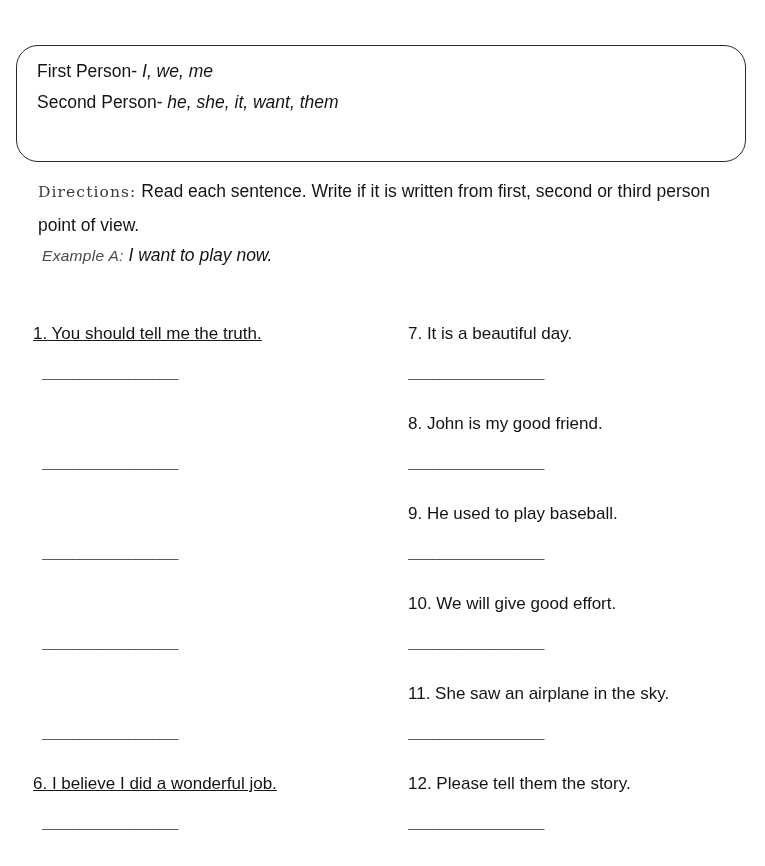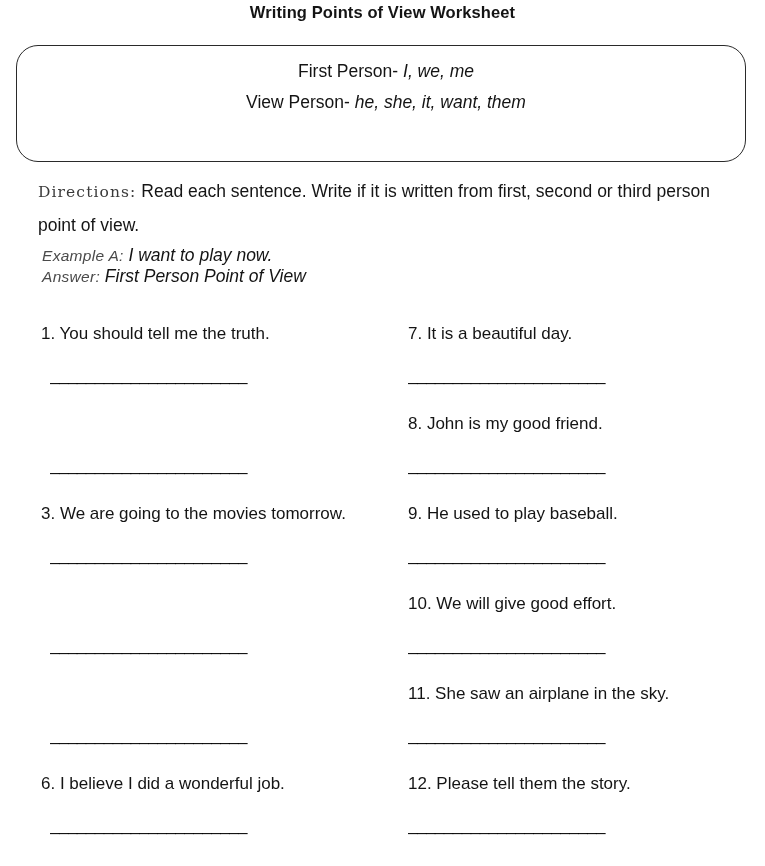--- a/index.html
+++ b/index.html
@@ -52,21 +52,20 @@
     position: absolute;
     left: 20px;
     top: 10px;
     right: 10px;
   }
   .ref-line {
     font-size: 17.5px;
     line-height: 31px;
     color: #141414;
     white-space: nowrap;
-    text-align: center;
   }
   .ref-line .pronouns {
     font-style: italic;
   }
 
   
   .directions {
     position: absolute;
     left: 38px;
     top: 175px;
@@ -112,96 +111,90 @@
     left: 0;
     top: 320px;
     width: 765px;
     height: 546px;
   }
   .q-col {
     position: absolute;
     top: 0;
     width: 380px;
   }
-  .q-col.left  { left: 41px;  }
+  .q-col.left  { left: 33px; text-decoration: underline;  }
   .q-col.right { left: 408px; }
 
   .q-item {
     position: relative;
     height: 90px;
   }
   .q-text {
     font-size: 17px;
     line-height: 24px;
     color: #141414;
     white-space: nowrap;
     padding-top: 2px;
   }
   .q-line {
     position: absolute;
     left: 9px;
     top: 46px;
-    font-size: 17px;
+    font-size: 12px;
     letter-spacing: -0.5px;
-    color: #000000;
+    color: #404040;
     font-family: "Liberation Sans", sans-serif;
     white-space: nowrap;
     overflow: hidden;
     width: 292px;
   }
   .q-col.right .q-line {
     left: 0px;
     width: 290px;
   }
 </style>
 </head>
 <body>
 
 <div class="sheet">
 
-  <div class="title">Writing Points of View Worksheet</div>
 
   <div class="ref-box">
     <div class="ref-list">
       <div class="ref-line">
         <span>First Person- </span><span class="pronouns">I, we, me</span>
       </div>
       <div class="ref-line">
-        <span>View Person- </span><span class="pronouns">he, she, it, want, them</span>
+        <span>Second Person- </span><span class="pronouns">he, she, it, want, them</span>
       </div>
     </div>
   </div>
 
   <div class="directions">
     <span class="dir-label">Directions:</span><span> Read each sentence. Write if it is written from first, second or third person point of view.</span>
   </div>
 
   <div class="example">
     <div class="ex-row">
       <span class="ex-label">Example A:</span>
       <span class="ex-text">I want to play now.</span>
     </div>
-    <div class="ex-row">
-      <span class="ex-label">Answer:</span>
-      <span class="ex-text">First Person Point of View</span>
-    </div>
   </div>
 
   <div class="questions">
 
     <div class="q-col left">
       <div class="q-item">
         <div class="q-text">1. You should tell me the truth.</div>
         <div class="q-line">______________________</div>
       </div>
       <div class="q-item">
         <div class="q-line">______________________</div>
       </div>
       <div class="q-item">
-        <div class="q-text">3. We are going to the movies tomorrow.</div>
         <div class="q-line">______________________</div>
       </div>
       <div class="q-item">
         <div class="q-line">______________________</div>
       </div>
       <div class="q-item">
         <div class="q-line">______________________</div>
       </div>
       <div class="q-item">
         <div class="q-text">6. I believe I did a wonderful job.</div>

